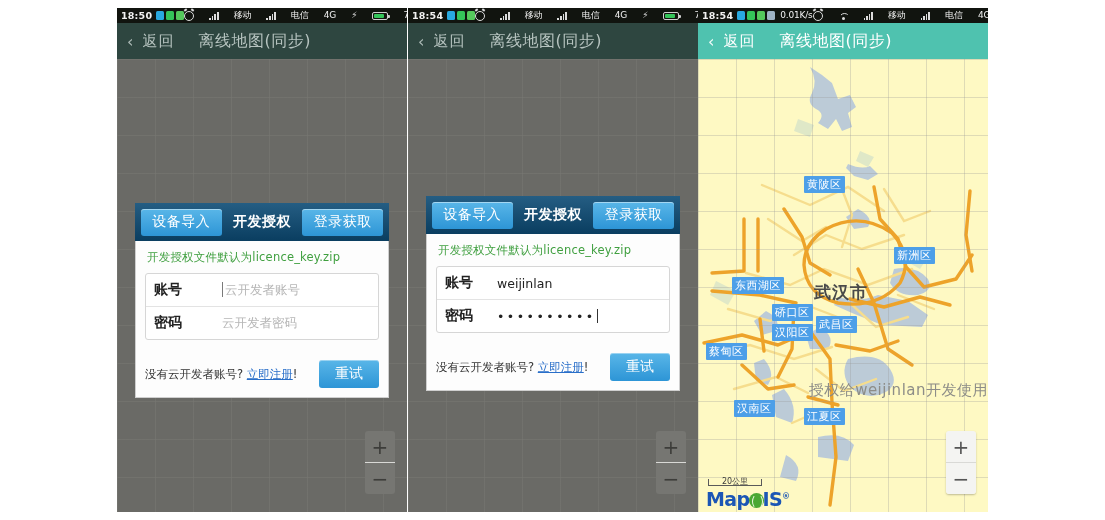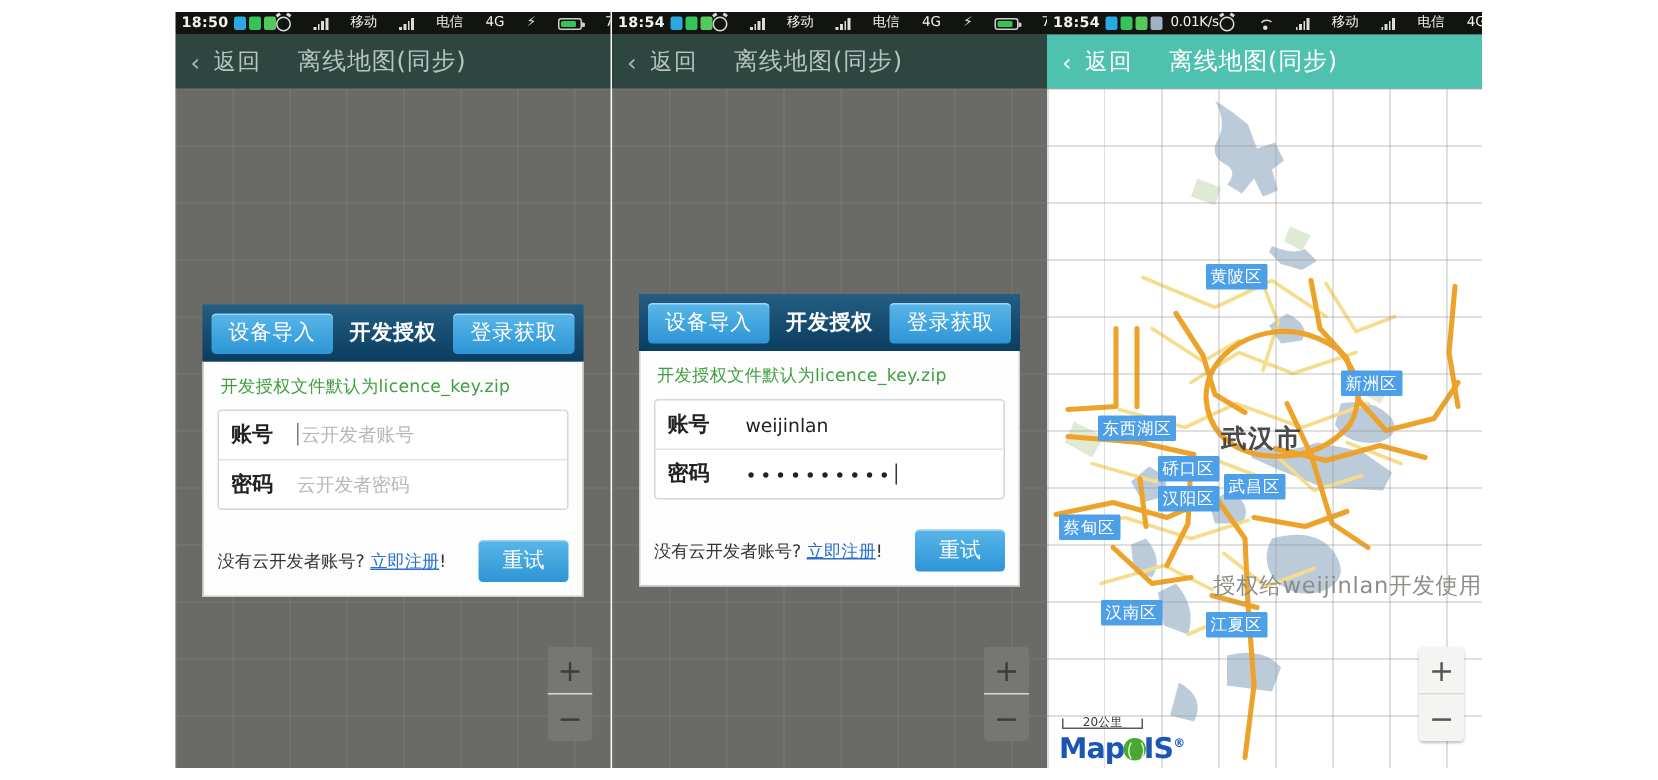--- a/index.html
+++ b/index.html
@@ -53,21 +53,21 @@
   .appbar{height:36px;display:flex;align-items:center;color:#fff;position:relative;}
   .appbar.teal{background:#4fc2af;}
   .appbar.dim{background:#2e4640;}
   .appbar .chev{font-size:16px;margin-left:10px;opacity:.92;}
   .appbar .back{font-size:15px;margin-left:9px;letter-spacing:1px;}
   .appbar .title{font-size:16px;margin-left:24px;letter-spacing:.5px;font-weight:500;}
   .appbar.dim .chev,.appbar.dim .back,.appbar.dim .title{color:#b6c3bf;}
 
   
   .body{position:relative;height:453px;overflow:hidden;}
-  .map{position:absolute;inset:0;background:#ffffff;text-decoration:underline;}
+  .map{position:absolute;inset:0;background:#fef9c3;text-decoration:underline;}
   .grid{position:absolute;inset:0;
     background-image:
       repeating-linear-gradient(to right,rgba(150,150,150,.30) 0 1px,transparent 1px 38px),
       repeating-linear-gradient(to bottom,rgba(150,150,150,.30) 0 1px,transparent 1px 38px);
   }
   .dim-overlay{position:absolute;inset:0;background:#6a6a66;}
   .dim-grid{position:absolute;inset:0;
     background-image:
       repeating-linear-gradient(to right,rgba(120,120,115,.55) 0 1px,transparent 1px 38px),
       repeating-linear-gradient(to bottom,rgba(120,120,115,.55) 0 1px,transparent 1px 38px);
@@ -111,21 +111,21 @@
   .tab.btn{background:linear-gradient(180deg,#59b6e8,#2d95d6);border-radius:3px;
     box-shadow:inset 0 1px 0 rgba(255,255,255,.45);}
   .tab.active{background:transparent;font-weight:600;}
   .dlg-body{background:#fdfdfd;border:1px solid #cfcfcf;border-top:none;padding:8px 9px 9px;}
   .hint{color:#3f9f3f;font-size:11.5px;margin:1px 0 8px 2px;letter-spacing:.2px;}
   .fields{border:1px solid #d6d6d6;border-radius:3px;background:#fff;overflow:hidden;}
   .field{display:flex;align-items:center;height:32px;padding:0 8px;}
   .field+.field{border-top:1px solid #e3e3e3;}
   .field .lbl{font-size:14px;font-weight:bold;color:#222;width:42px;flex:0 0 42px;}
   .field .val{font-size:12.5px;color:#222;margin-left:10px;}
-  .field .ph{font-size:12.5px;color:#b6b6b6;margin-left:2px;}
+  .field .ph{font-size:12.5px;color:#b6b6b6;margin-left:26px;}
   .caret{display:inline-block;width:1px;height:15px;background:#7a7a7a;vertical-align:-3px;margin-right:2px;}
   .caret-end{display:inline-block;width:1px;height:14px;background:#333;vertical-align:-2px;margin-left:1px;}
   .dots{letter-spacing:2.5px;font-size:13px;color:#222;}
   .dlg-foot{display:flex;align-items:center;margin-top:20px;}
   .foot-txt{font-size:11.5px;color:#333;}
   .foot-txt a{color:#2a6fc9;text-decoration:underline;}
   .retry{margin-left:auto;background:linear-gradient(180deg,#59b6e8,#2d95d6);color:#fff;
     font-size:14px;padding:5px 16px;border-radius:3px;box-shadow:inset 0 1px 0 rgba(255,255,255,.4);text-align:center;}
   .dimmed-dialog .tabbar{background:#0c4b75;}
 

